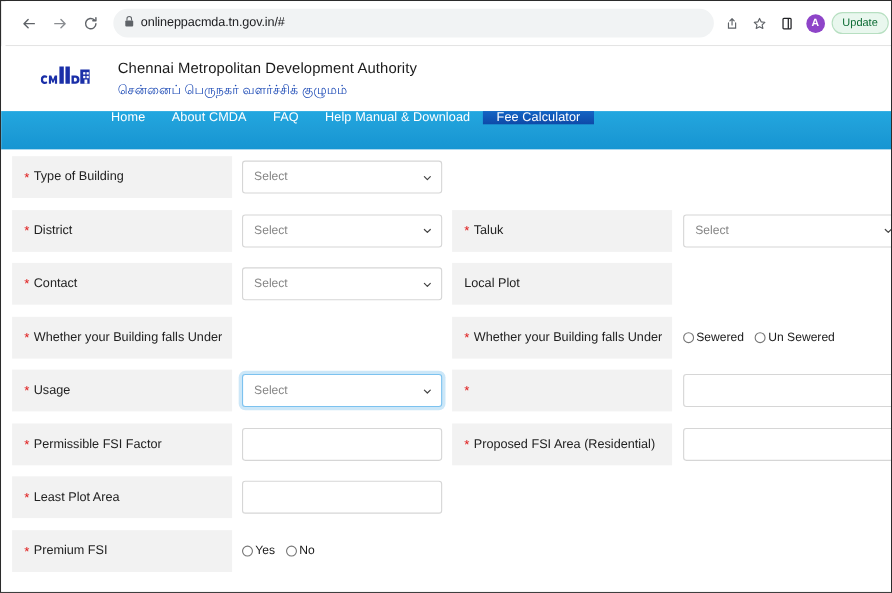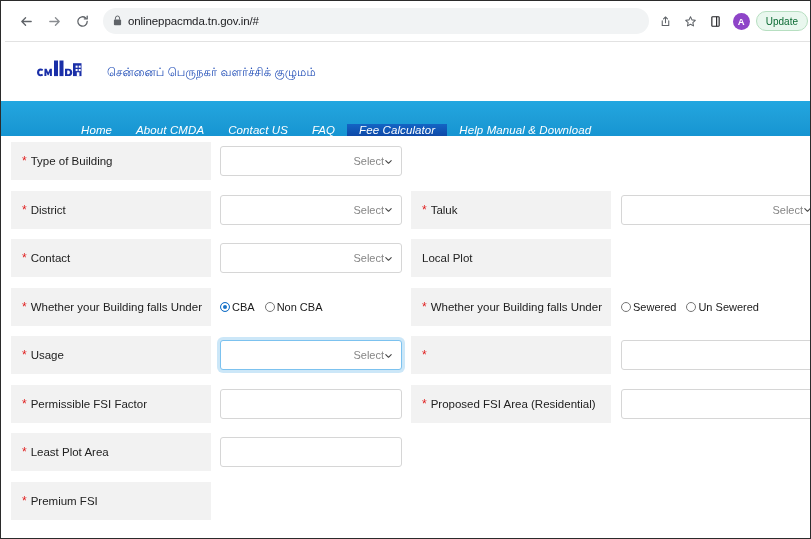--- a/index.html
+++ b/index.html
@@ -97,23 +97,22 @@
     line-height: 1.4;
     margin-top: 2px;
     letter-spacing: 0.1px;
   }
 
   
   .navbar {
     position: absolute; left: 0; top: 100px;
     width: 811px; height: 35px;
     background: linear-gradient(180deg, #22a7e0 0%, #1f9ed8 45%, #1695d2 100%);
-    display: flex; align-items: flex-end;
-    padding-left: 68px;
-    font-style: italic;
+    display: flex; align-items: flex-start;
+    padding-left: 88px;
   }
   .nav-item {
     display: flex; align-items: center;
     padding: 0 12px;
     color: #ffffff;
     font-size: 11.5px;
     white-space: nowrap;
     letter-spacing: 0.1px;
   }
   .nav-item.active {
@@ -137,21 +136,21 @@
     background: #f2f2f2;
     display: flex; align-items: center;
     padding-left: 11px;
     font-size: 11.5px;
     color: #222222;
     letter-spacing: 0px;
   }
   .req { color: #e02020; margin-right: 4px; font-size: 12px; line-height: 1; }
   .lbl-txt { white-space: nowrap; }
 
-  .cell-field { position: absolute; text-align: right; }
+  .cell-field { position: absolute; }
 
   .sel {
     width: 100%; height: 30px;
     border: 1px solid #d6d6d6;
     border-radius: 3px;
     background: #ffffff;
     display: flex; align-items: center;
     padding: 0 8px 0 10px;
     position: relative;
   }
@@ -270,31 +269,31 @@
           <path d="M36 8.2h8.5v12.9H36z"></path>
           <rect x="38.6" y="10.6" width="2" height="2.1" fill="#ffffff"></rect>
           <rect x="41.7" y="10.6" width="2" height="2.1" fill="#ffffff"></rect>
           <rect x="38.6" y="14" width="2" height="2.1" fill="#ffffff"></rect>
           <rect x="41.7" y="14" width="2" height="2.1" fill="#ffffff"></rect>
           <rect x="39.8" y="17.3" width="2.6" height="3.8" fill="#ffffff"></rect>
         </g>
       </svg>
     </div>
     <div class="header-titles">
+      <div class="title-en">Chennai Metropolitan Development Authority</div>
       <div class="title-ta">சென்னைப் பெருநகர் வளர்ச்சிக் குழுமம்</div>
     </div>
   </div>
 
   <div class="navbar" id="navbar">
       <div class="nav-item">Home</div>
       <div class="nav-item">About CMDA</div>
-      <div class="nav-item">Contact US</div>
       <div class="nav-item">FAQ</div>
+      <div class="nav-item">Help Manual &amp; Download</div>
       <div class="nav-item active">Fee Calculator</div>
-      <div class="nav-item">Help Manual &amp; Download</div>
     </div>
 
   <div class="form-area" id="form-area">
       <div class="frow" style="top: 0px;">
         <div class="cell-label" style="left: 10px; width: 200px; top: 6px;">
           <span class="req">*</span>
           <span class="lbl-txt">Type of Building</span>
         </div>
         <div class="cell-field" style="left: 219px; width: 182px; top: 10px;">
           <div class="sel">
@@ -345,32 +344,20 @@
           </div>
         </div>
         <div class="cell-label" style="left: 410px; width: 200px; top: 6px;">
           <span class="lbl-txt">Local Plot</span>
         </div>
       </div>
       <div class="frow" style="top: 145.5px;">
         <div class="cell-label" style="left: 10px; width: 200px; top: 6px;">
           <span class="req">*</span>
           <span class="lbl-txt">Whether your Building falls Under</span>
-        </div>
-        <div class="cell-field" style="left: 219px; width: 182px; top: 10px;">
-          <div class="radios">
-            <div class="radio-opt">
-              <span class="rdot checked"></span>
-              <span>CBA</span>
-            </div>
-            <div class="radio-opt">
-              <span class="rdot"></span>
-              <span>Non CBA</span>
-            </div>
-          </div>
         </div>
         <div class="cell-label" style="left: 410px; width: 200px; top: 6px;">
           <span class="req">*</span>
           <span class="lbl-txt">Whether your Building falls Under</span>
         </div>
         <div class="cell-field" style="left: 620px; width: 200px; top: 10px;">
           <div class="radios">
             <div class="radio-opt">
               <span class="rdot"></span>
               <span>Sewered</span>
@@ -425,16 +412,28 @@
         </div>
         <div class="cell-field" style="left: 219px; width: 182px; top: 10px;">
           <div class="txtbox"></div>
         </div>
       </div>
       <div class="frow" style="top: 339.5px;">
         <div class="cell-label" style="left: 10px; width: 200px; top: 6px;">
           <span class="req">*</span>
           <span class="lbl-txt">Premium FSI</span>
         </div>
+        <div class="cell-field" style="left: 219px; width: 182px; top: 10px;">
+          <div class="radios">
+            <div class="radio-opt">
+              <span class="rdot"></span>
+              <span>Yes</span>
+            </div>
+            <div class="radio-opt">
+              <span class="rdot"></span>
+              <span>No</span>
+            </div>
+          </div>
+        </div>
       </div>
     </div>
 
 </div>
 
 </body></html>

